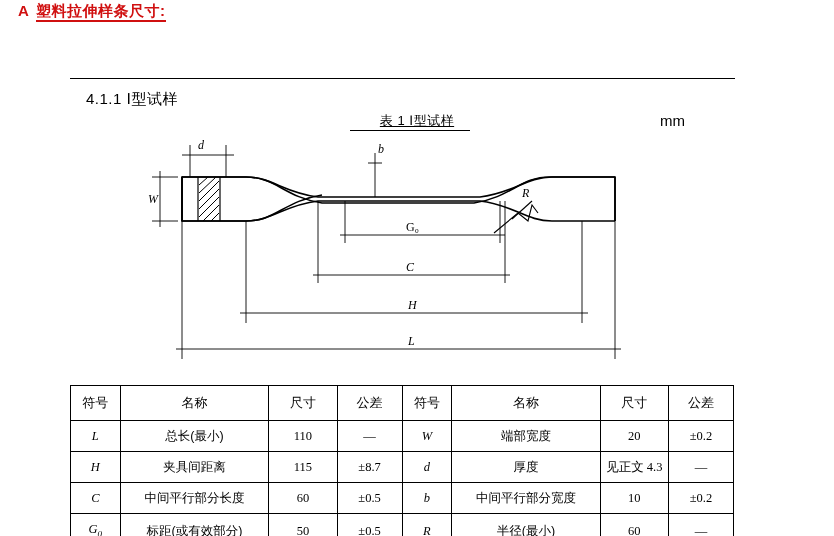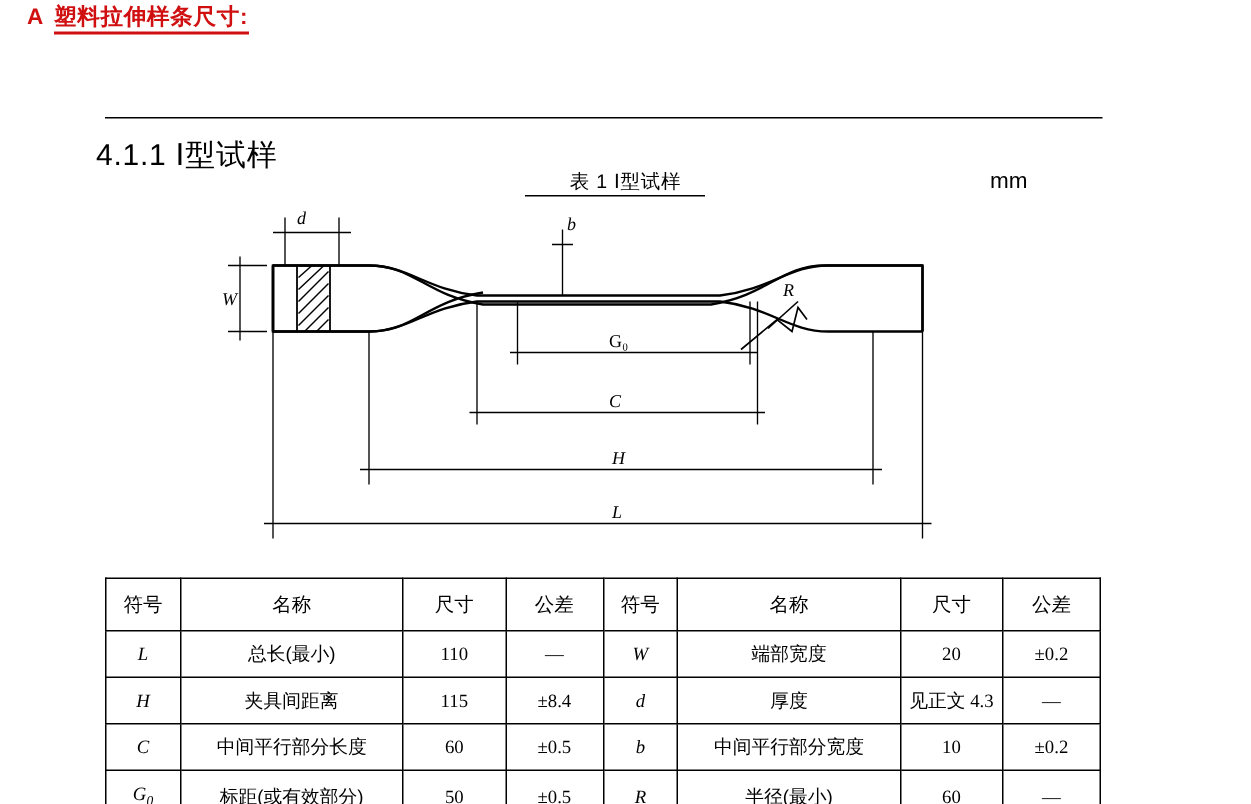--- a/index.html
+++ b/index.html
@@ -55,32 +55,33 @@
   .rule {
     position: absolute;
     left: 70px;
     top: 78px;
     width: 665px;
     border-top: 1px solid #000;
   }
   .clause {
     position: absolute;
     top: 90px;
-    left: 64px;
-    font-size: 20px;
+    left: 86px;
+    font-size: 15px;
     letter-spacing: 0.5px;
   }
   .table-caption {
     position: absolute;
     top: 112px;
     left: 0;
     width: 834px;
     text-align: center;
     font-size: 13px;
     letter-spacing: 0.5px;
+    text-decoration: underline;
   }
   .caption-rule {
     position: absolute;
     top: 130px;
     left: 350px;
     width: 120px;
     border-top: 1px solid #000;
   }
   .unit {
     position: absolute;
@@ -253,21 +254,21 @@
         <td class="col-tol">—</td>
         <td class="col-sym">W</td>
         <td class="col-name">端部宽度</td>
         <td class="col-size">20</td>
         <td class="col-tol">±0.2</td>
       </tr>
       <tr>
         <td class="col-sym">H</td>
         <td class="col-name">夹具间距离</td>
         <td class="col-size">115</td>
-        <td class="col-tol">±8.4</td>
+        <td class="col-tol">±8.7</td>
         <td class="col-sym">d</td>
         <td class="col-name">厚度</td>
         <td class="col-size">见正文 4.3</td>
         <td class="col-tol">—</td>
       </tr>
       <tr>
         <td class="col-sym">C</td>
         <td class="col-name">中间平行部分长度</td>
         <td class="col-size">60</td>
         <td class="col-tol">±0.5</td>

